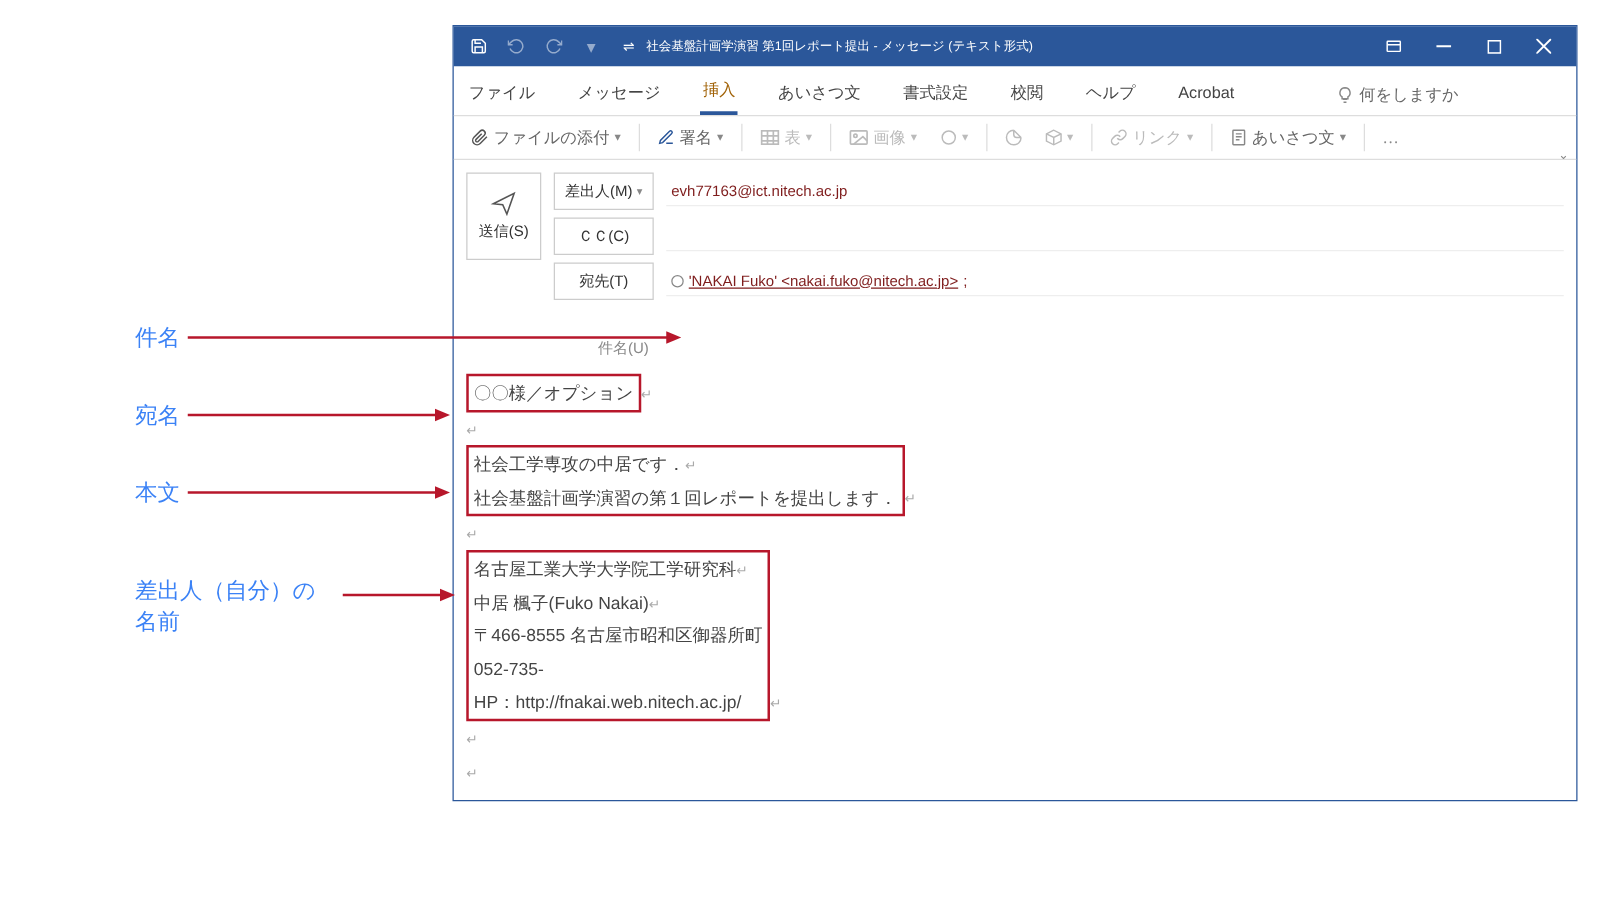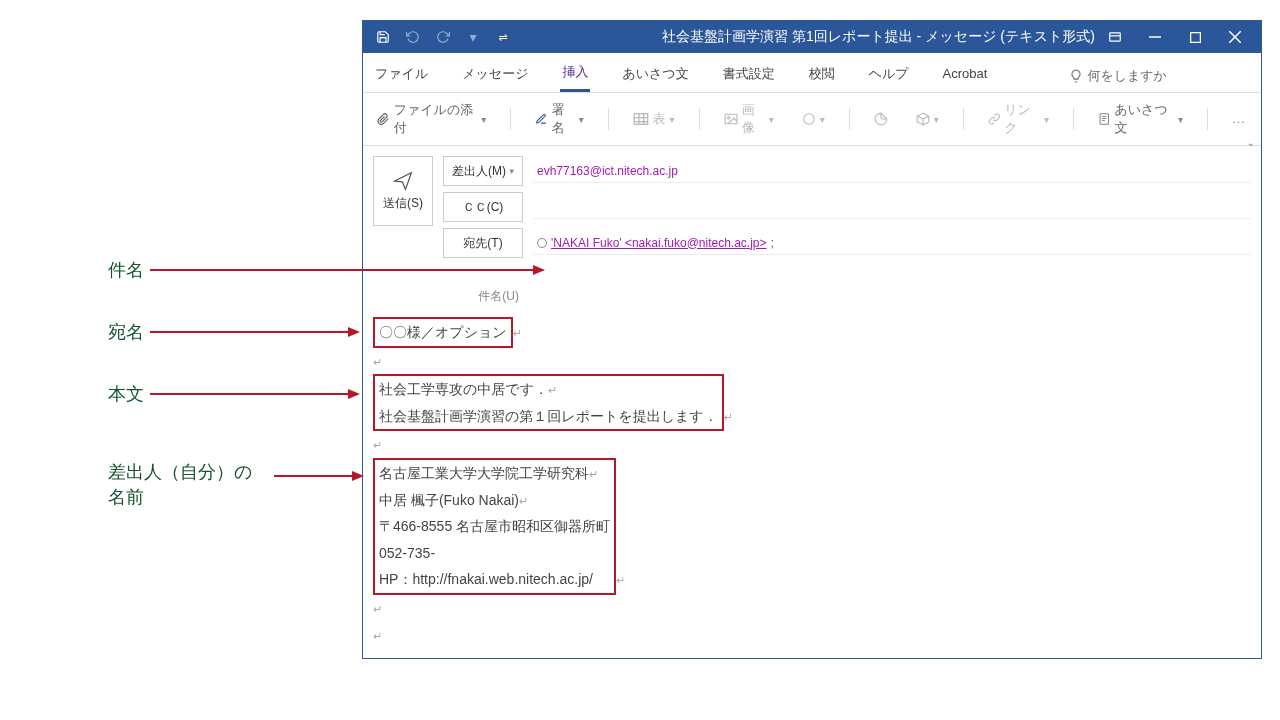--- a/index.html
+++ b/index.html
@@ -29,45 +29,45 @@
     align-items: center;
     padding: 0 6px;
   }
   .titlebar .left-icons { display: flex; gap: 2px; align-items: center; }
   .titlebar .tb-btn {
     width: 28px; height: 28px;
     display: flex; align-items: center; justify-content: center;
     color: #fff; font-size: 14px;
   }
   .titlebar .title-text {
-    flex: 1; text-align: right; font-size: 14px;
+    flex: 1; text-align: left; font-size: 10px;
   }
   .titlebar .win-controls { display: flex; gap: 0; }
   .titlebar .win-btn {
     width: 40px; height: 28px;
     display: flex; align-items: center; justify-content: center;
     font-size: 14px;
   }
   .ribbon-tabs {
     display: flex;
     align-items: center;
     padding: 6px 10px 0 10px;
     gap: 30px;
     border-bottom: 1px solid #ddd;
     font-size: 13px;
     color: #444;
   }
   .ribbon-tabs .tab { padding: 4px 2px 8px 2px; }
-  .ribbon-tabs .tab.active { color: #4c1d95; border-bottom: 3px solid #2b579a; font-weight: 500; }
+  .ribbon-tabs .tab.active { color: #a16207; border-bottom: 3px solid #2b579a; font-weight: 500; }
   .ribbon-tabs .tellme { display: flex; align-items: center; gap: 4px; color: #666; }
   .ribbon-toolbar {
     display: flex;
     align-items: center;
     padding: 6px 10px;
-    gap: 20px;
+    gap: 10px;
     color: #555;
     border-bottom: 1px solid #ddd;
     font-family: Liberation Serif, serif;
   }
   .ribbon-toolbar .tool {
     display: flex; align-items: center; gap: 4px;
     padding: 2px 4px;
     color: #666;
   }
   .ribbon-toolbar .sep { width: 1px; height: 22px; background: #ddd; }
@@ -96,21 +96,21 @@
     background: #fff;
   }
   .hdr-label {
     width: 80px; text-align: right;
     color: #888; font-size: 12px;
     padding-right: 4px;
   }
   .hdr-val {
     flex: 1;
     font-size: 12px;
-    color: #a21caf;
+    color: #7f1d1d;
     padding-left: 4px;
     border-bottom: 1px solid #eee;
     min-height: 24px;
     display: flex; align-items: center;
   }
   .recipient-chip {
     display: inline-flex; align-items: center; gap: 4px;
   }
   .recipient-chip .dot {
     width: 10px; height: 10px; border-radius: 50%;
@@ -132,21 +132,21 @@
   .red-box {
     border: 2px solid #b7172b;
     display: inline-block;
     padding: 0 4px;
   }
   .para-mark { color: #aaa; font-size: 11px; }
 
   
   .annot {
     position: absolute;
-    color: #14532d;
+    color: #3b82f6;
     font-size: 18px;
     display: flex;
     align-items: flex-start;
     gap: 6px;
     white-space: nowrap;
   }
   .annot svg { flex: 0 0 auto; }
   .annot .lbl { padding-top: 0; }
   .arrow-line {
     stroke: #b7172b; stroke-width: 2; fill: none;

